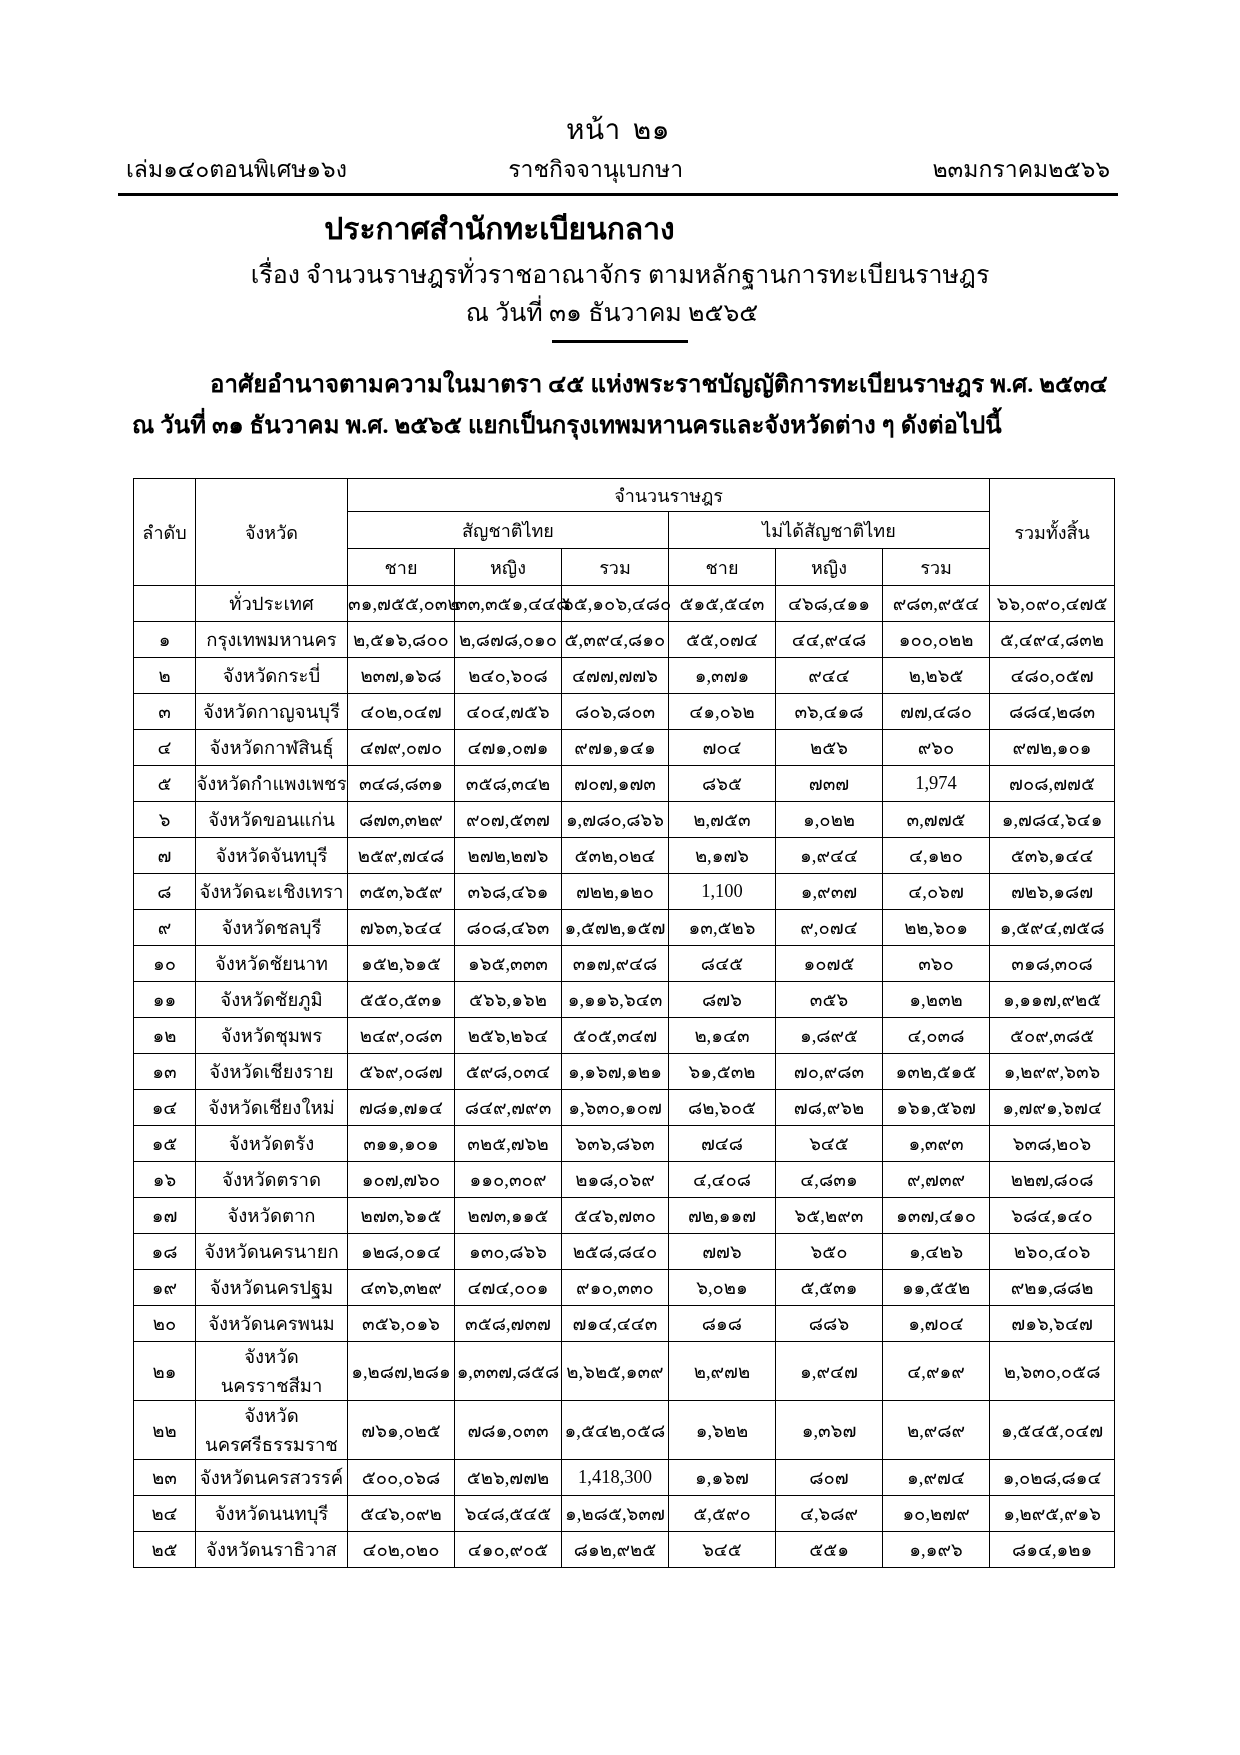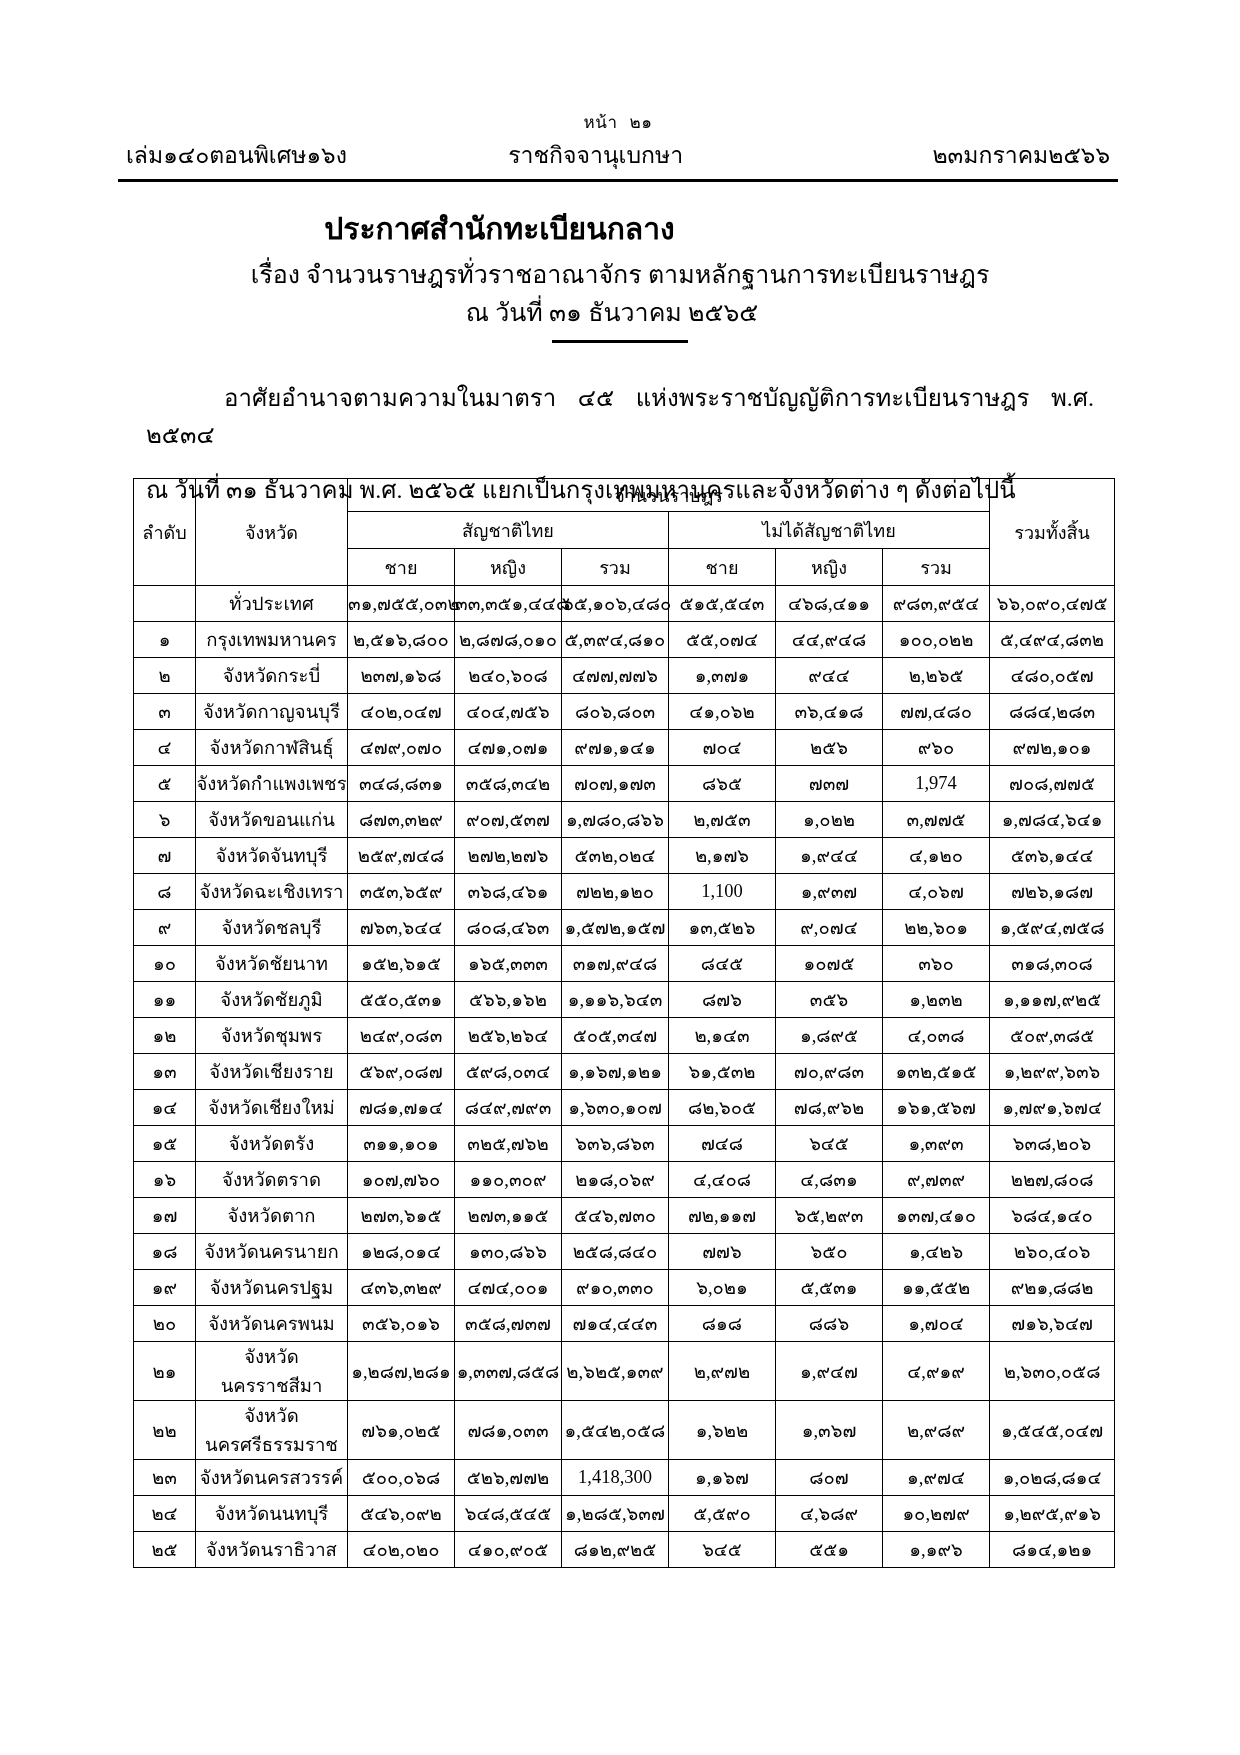--- a/index.html
+++ b/index.html
@@ -26,21 +26,21 @@
 
   
   .masthead {
     position: absolute;
     left: 118px;
     top: 112px;
     width: 1000px;
   }
   .masthead-page {
     text-align: center;
-    font-size: 17px;
+    font-size: 28px;
     letter-spacing: 0.5px;
     line-height: 1.25;
   }
   .masthead-page .gap { display:inline-block; width: 12px; }
   .masthead-row {
     display: flex;
     align-items: flex-start;
     justify-content: space-between;
     font-size: 23px;
     margin-top: 4px;
@@ -95,21 +95,21 @@
   
   .body-text {
     position: absolute;
     left: 128px;
     top: 362px;
     width: 984px;
     font-size: 24px;
     line-height: 37px;
     text-align: justify;
   }
-  .body-text p { margin: 18px; }
+  .body-text p { margin: 4px; font-weight: bold; }
   .indent { display: inline-block; width: 78px; }
 
   
   .tbl-wrap {
     position: absolute;
     left: 133px;
     top: 478px;
     width: 977px;
   }
   table.gazette {

